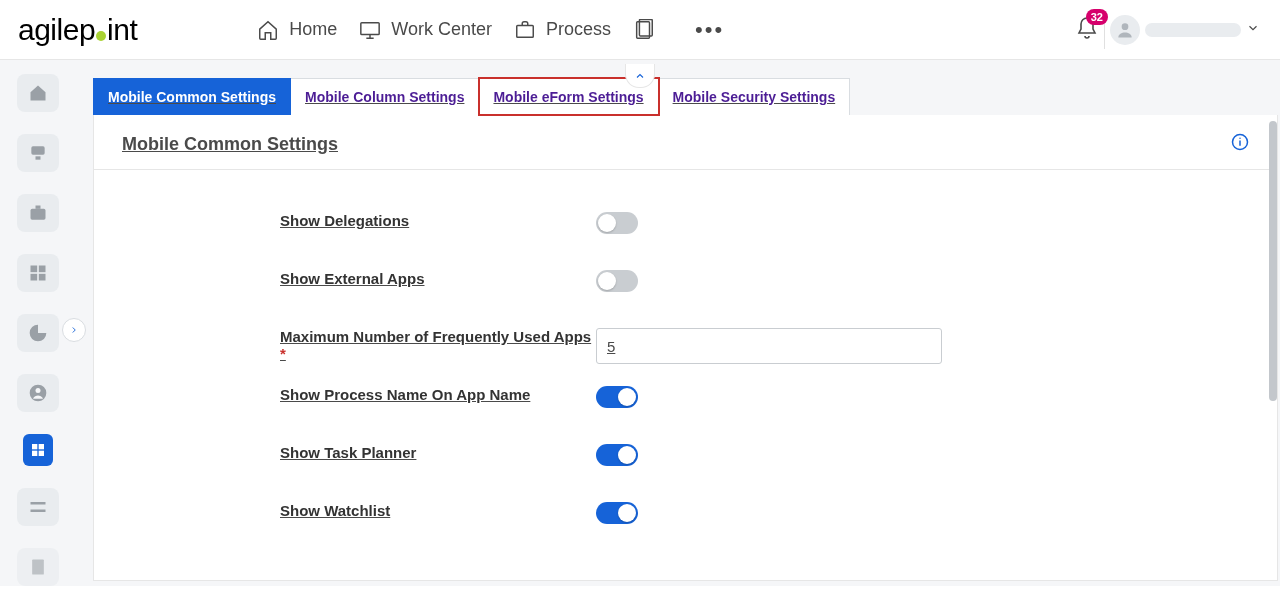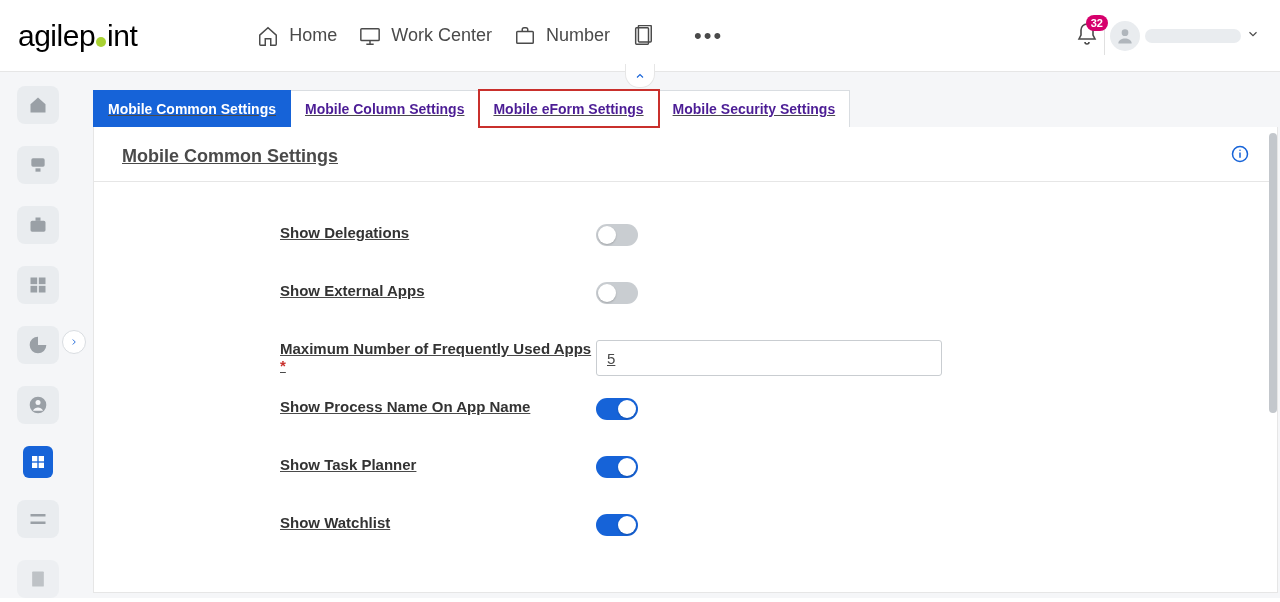--- a/index.html
+++ b/index.html
@@ -1,21 +1,21 @@
 <!DOCTYPE html>
 <html><head>
 <meta charset="utf-8">
 <style>
   * { box-sizing: border-box; margin: 0; padding: 0; }
   html, body { height: 100%; font-family: -apple-system, BlinkMacSystemFont, "Segoe UI", Arial, sans-serif; color: #4a4a4a; }
   body { width: 1280px; height: 602px; overflow: hidden; background: #fff; position: relative; }
 
   
   .topbar {
-    height: 72px;
+    height: 60px;
     display: flex;
     align-items: center;
     padding: 0 20px 0 18px;
     border-bottom: 1px solid #e6e6e6;
     background: #fff;
     position: relative;
     z-index: 5;
   }
   .logo { display:flex; align-items:baseline; font-weight:400; color:#000; }
   .logo-text { font-size: 30px; letter-spacing: -0.5px; }
@@ -118,21 +118,21 @@
           <rect x="2" y="4" width="20" height="13" rx="1"></rect>
           <path d="M8 21h8M12 17v4"></path>
         </svg>
       <span>Work Center</span>
     </div>
     <div class="nav-item">
       <svg viewBox="0 0 24 24">
           <rect x="3" y="7" width="18" height="13" rx="1"></rect>
           <path d="M9 7V5a2 2 0 0 1 2-2h2a2 2 0 0 1 2 2v2"></path>
         </svg>
-      <span>Number</span>
+      <span>Process</span>
     </div>
     <div class="nav-item">
       <svg viewBox="0 0 24 24">
           <rect x="4" y="3" width="14" height="18" rx="1"></rect>
           <rect x="7" y="0.5" width="14" height="18" rx="1"></rect>
         </svg>
     </div>
     <div class="nav-more">•••</div>
   </div>
 

